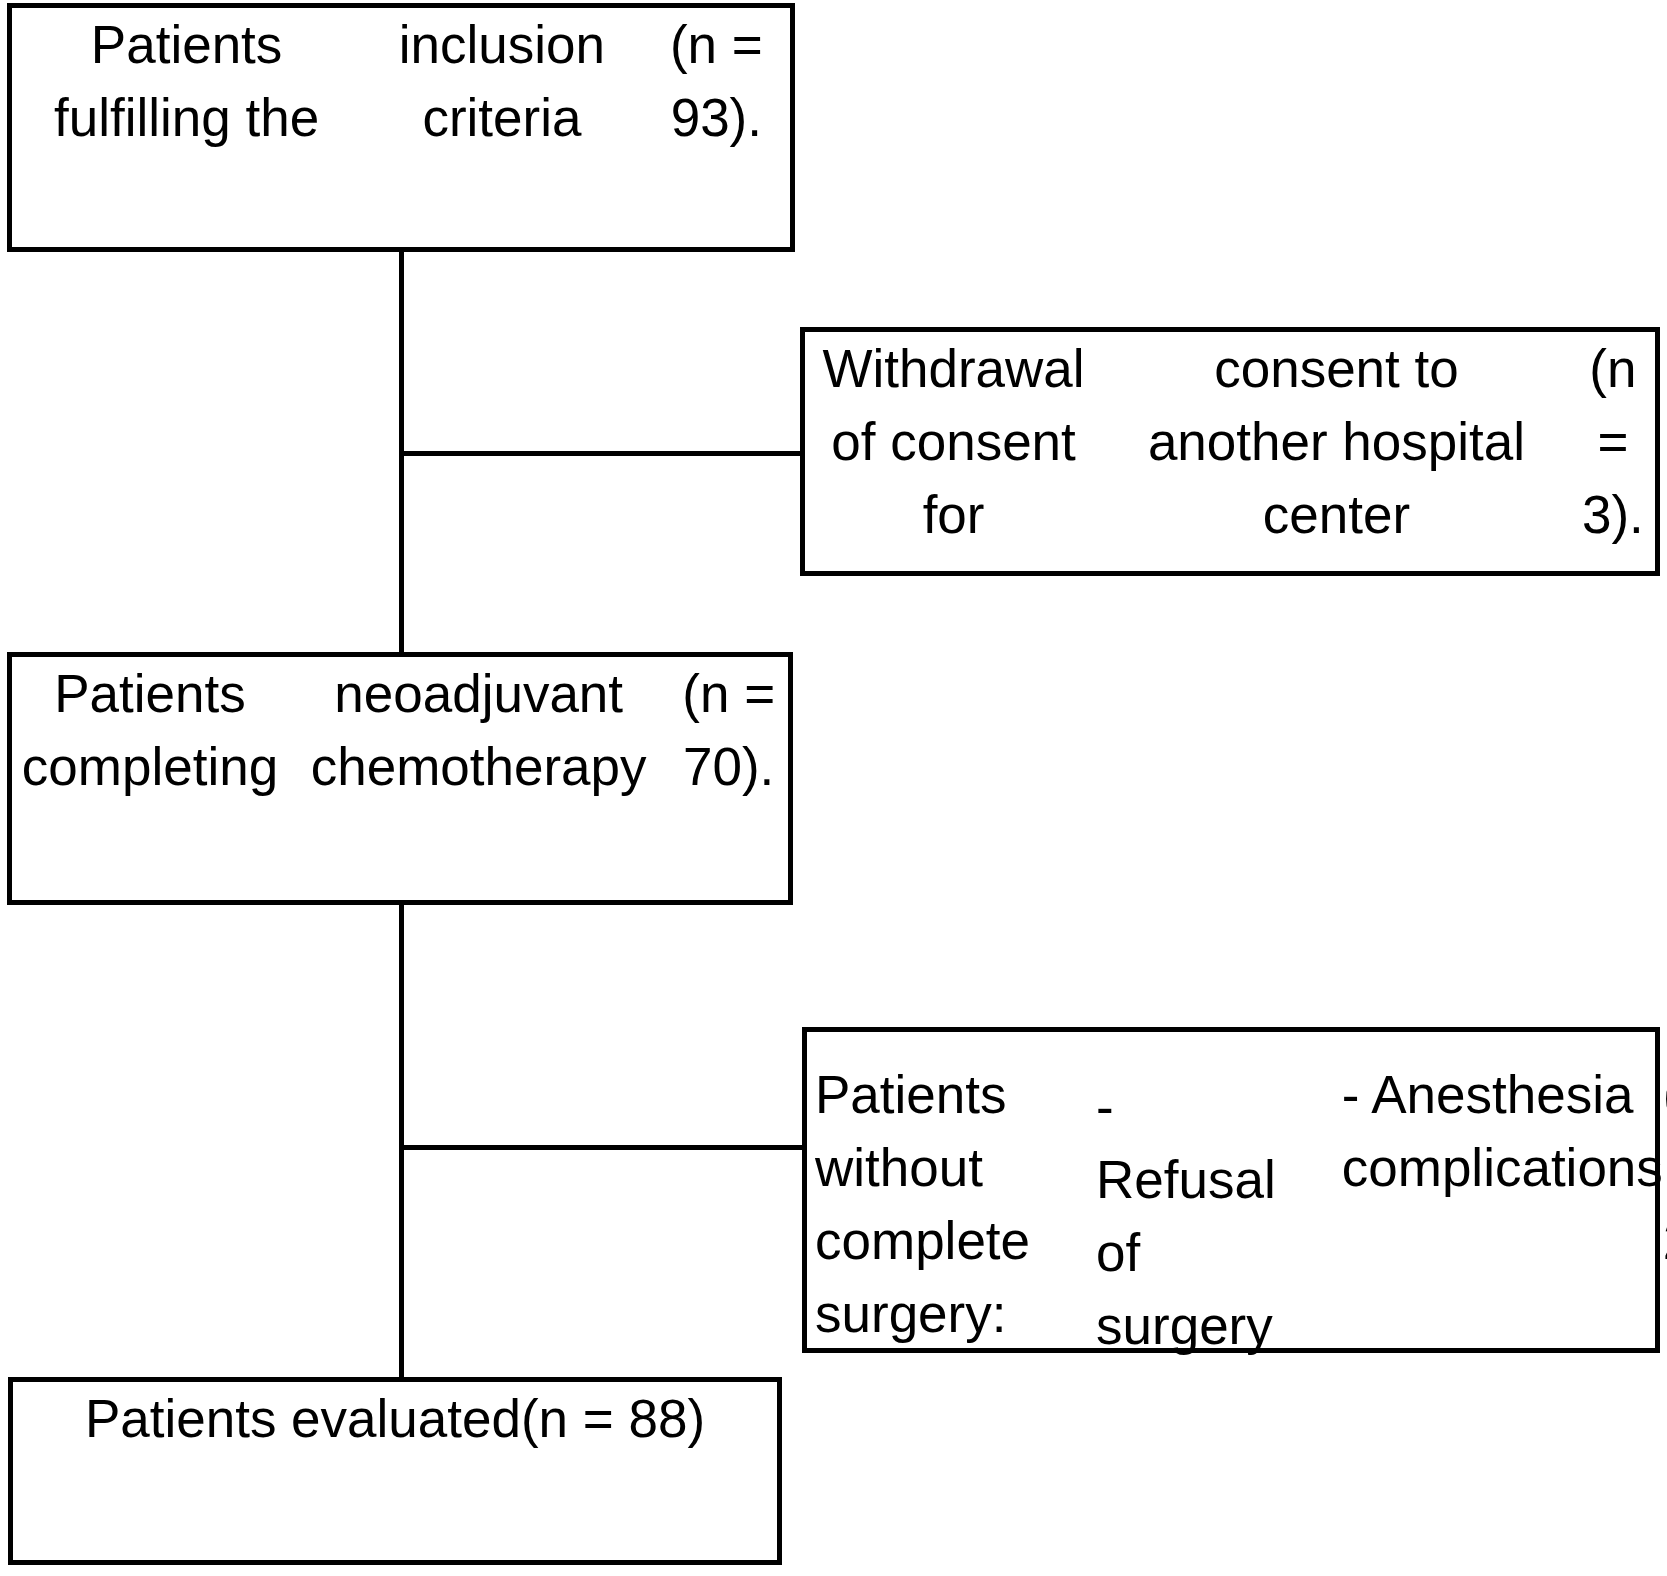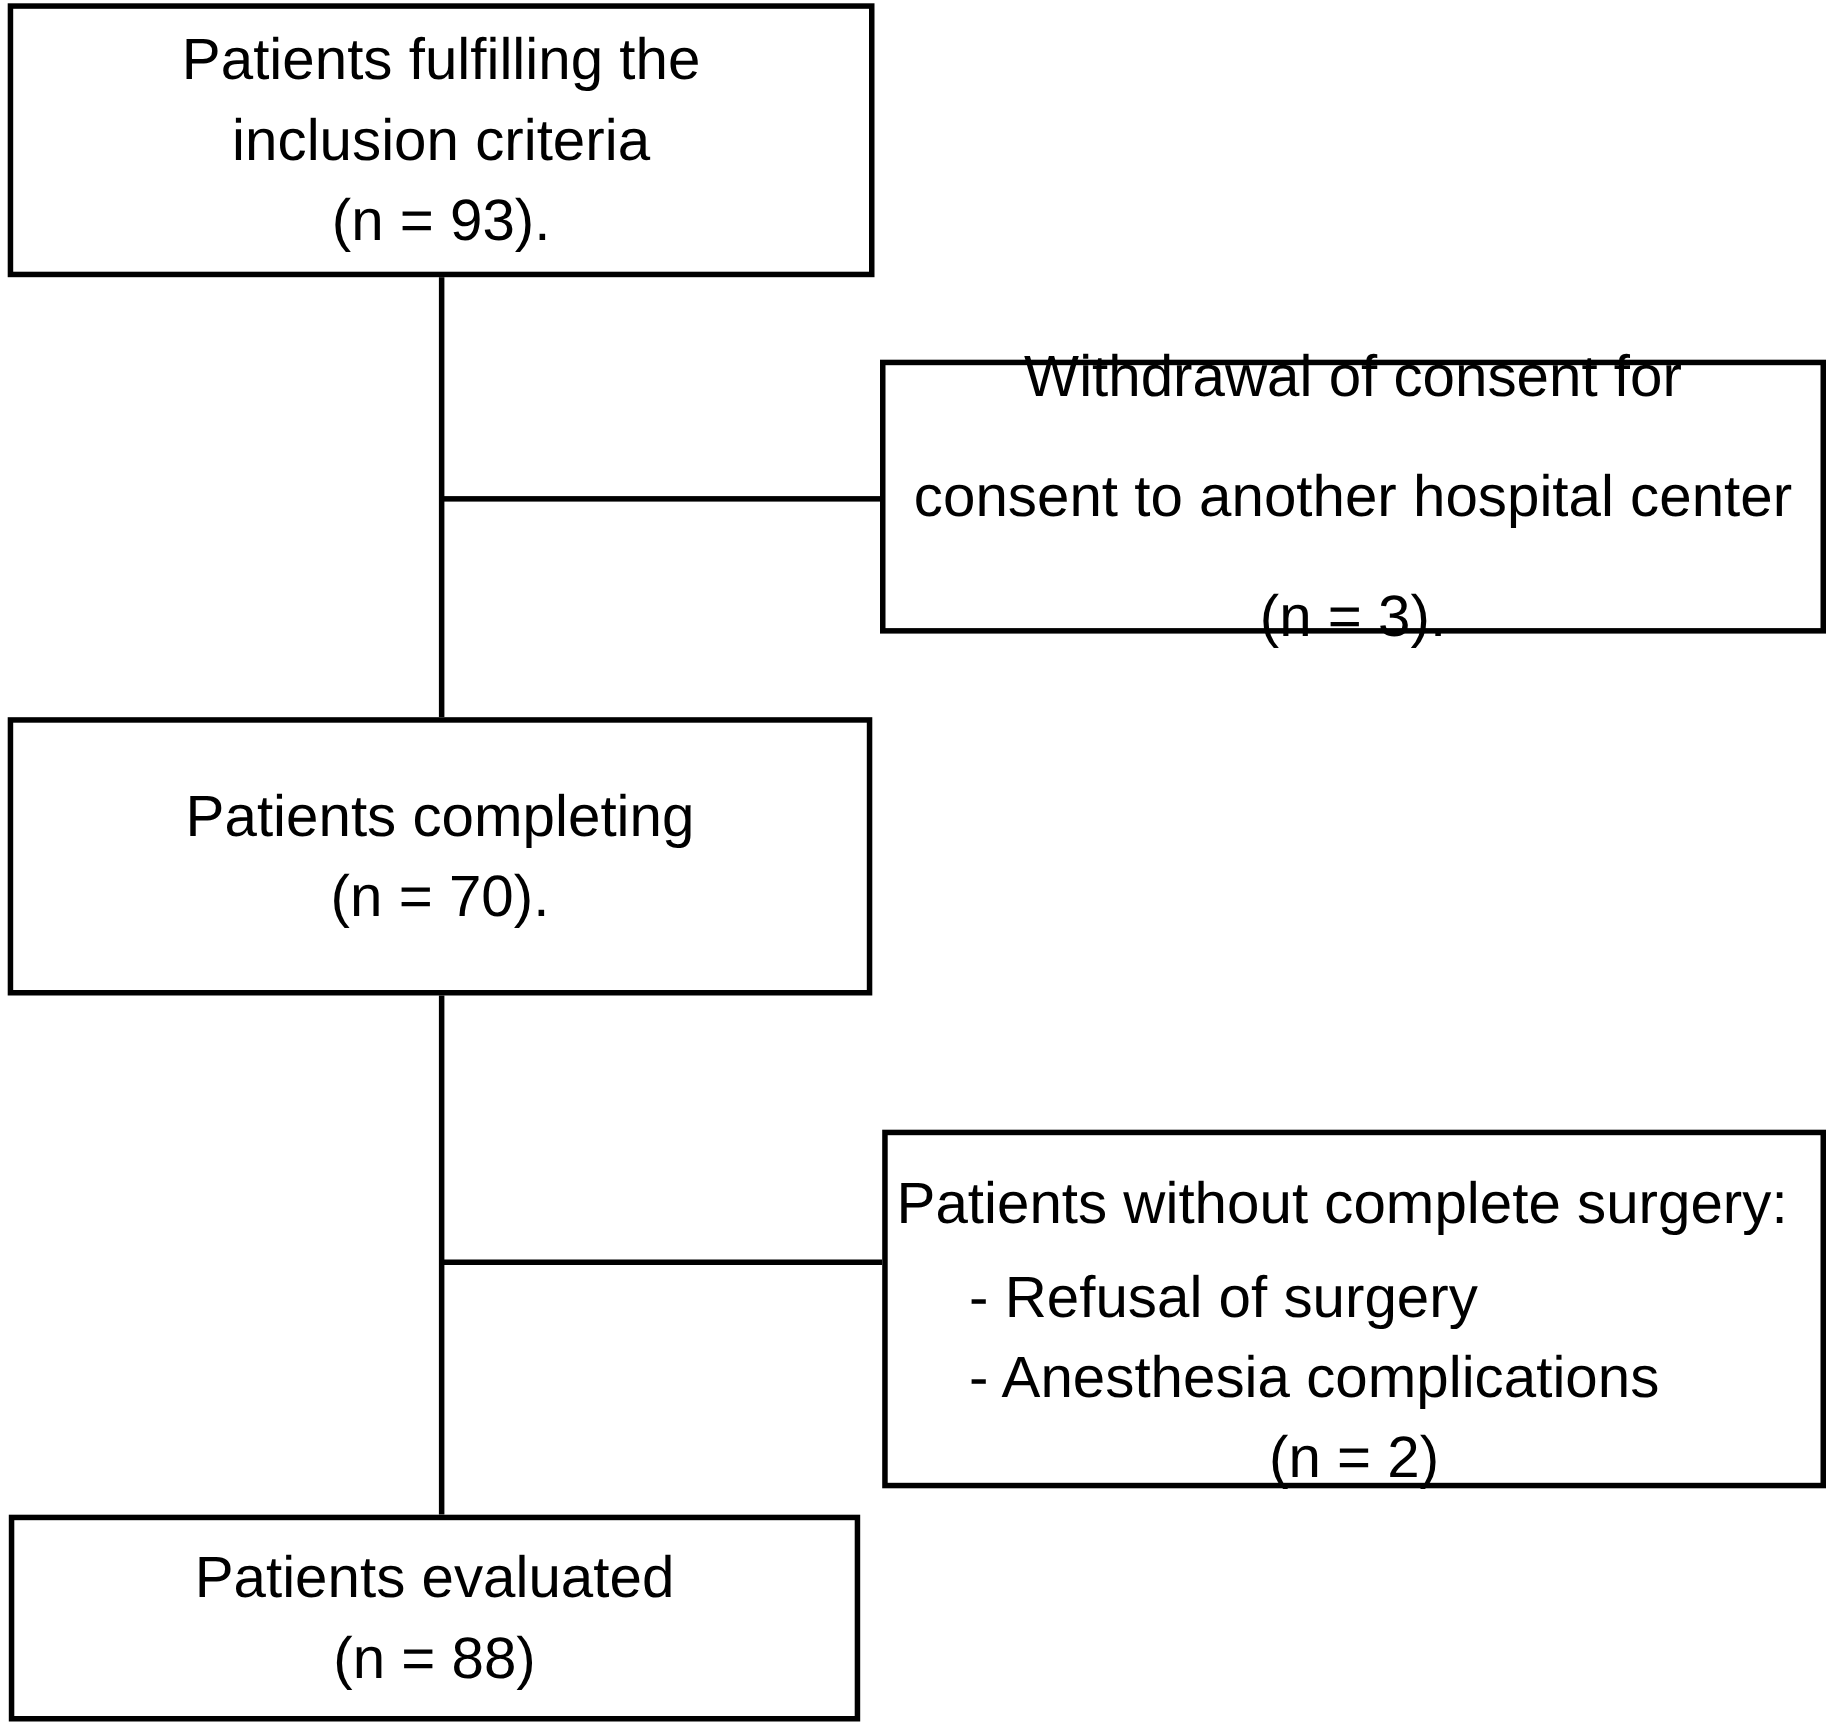--- a/index.html
+++ b/index.html
@@ -14,21 +14,21 @@
     background: #ffffff;
     font-family: "Liberation Sans", "DejaVu Sans", sans-serif;
     color: #000000;
   }
   .box {
     position: absolute;
     box-sizing: border-box;
     border: 5px solid #000000;
     background: #ffffff;
     display: flex;
-    flex-direction: column;
+    flex-direction: row;
     justify-content: center;
     text-align: center;
     font-size: 53px;
     line-height: 73px;
     color: #000000;
   }
   .connector {
     position: absolute;
     background: #000000;
   }
@@ -68,20 +68,21 @@
   <div class="connector" id="conn-h1"></div>
 
   <div class="box" id="box-withdrawal">
     <div>Withdrawal of consent for</div>
     <div>consent to another hospital center</div>
     <div>(n = 3).</div>
   </div>
 
   <div class="box" id="box-chemo">
     <div>Patients completing</div>
+    <div>neoadjuvant chemotherapy</div>
     <div>(n = 70).</div>
   </div>
 
   <div class="connector" id="conn-v2"></div>
   <div class="connector" id="conn-h2"></div>
 
   <div class="box" id="box-no-surgery">
     <div>Patients without complete surgery:</div>
     <div class="bullet bullet-first">- Refusal of surgery</div>
     <div class="bullet">- Anesthesia complications</div>

